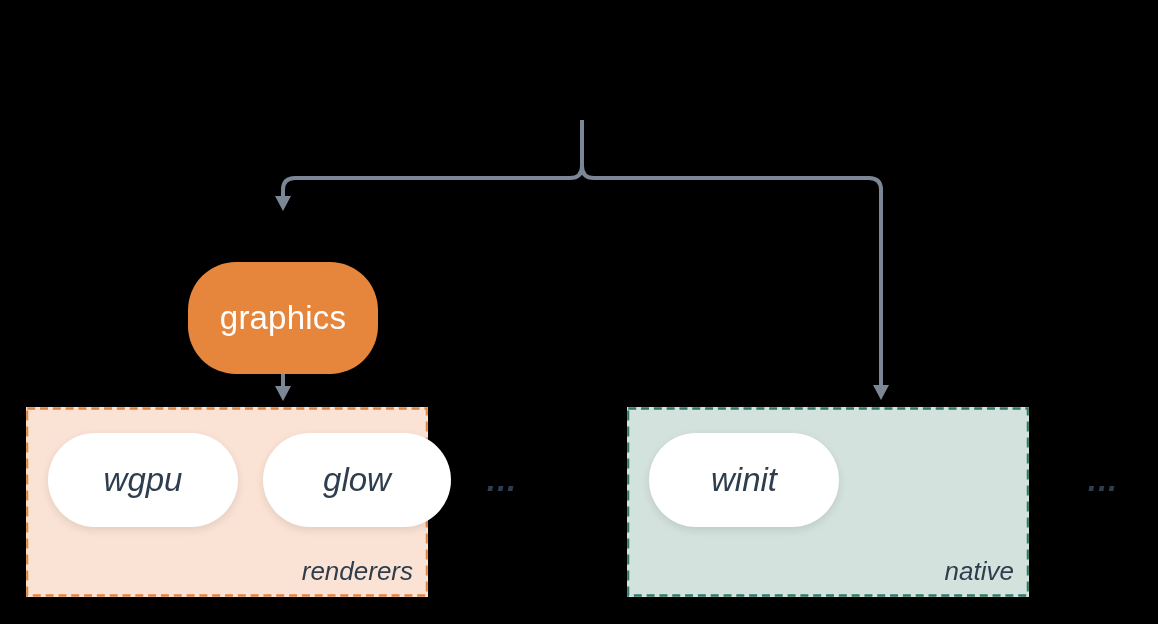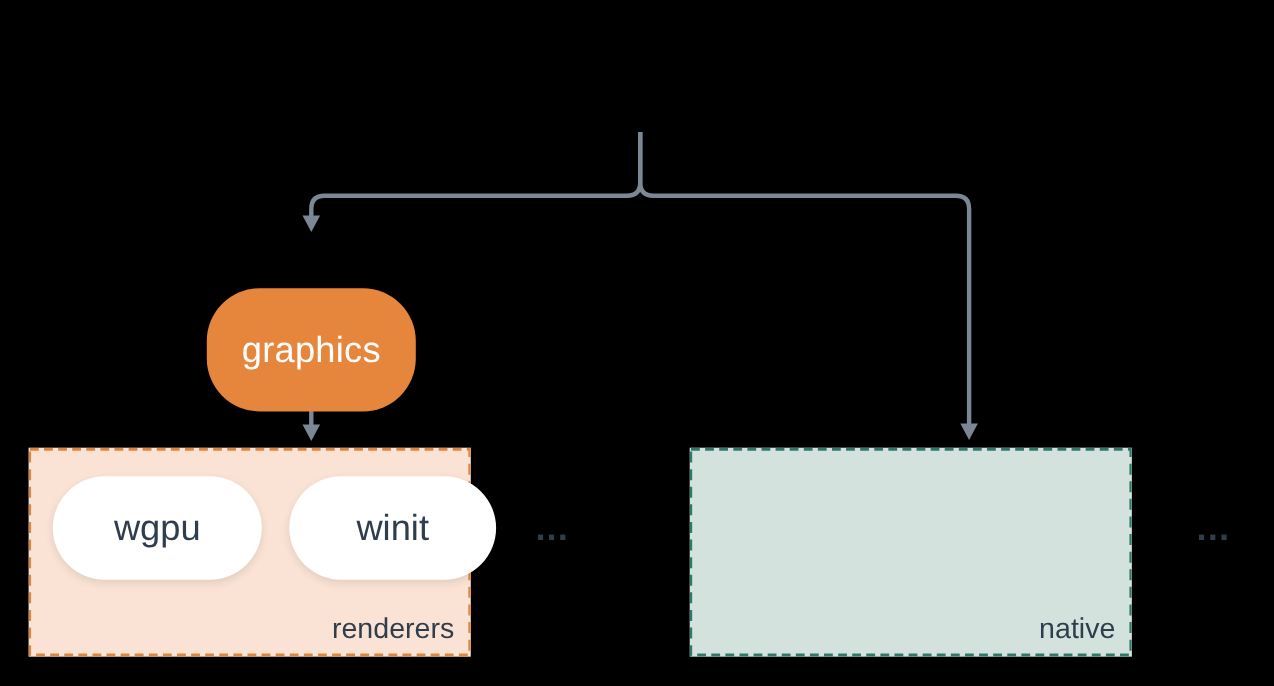--- a/index.html
+++ b/index.html
@@ -54,21 +54,21 @@
   }
   .node-graphics {
     left: 188px; top: 214px;
     width: 190px; height: 112px;
     background: var(--graphics-bg);
     margin-top: 48px;
   }
   .group {
     position: absolute;
     top: 407px;
-    width: 402px; height: 190px;
+    width: 402px; height: 190px; font-style: italic;
   }
   .group-renderers { left: 26px;  background: var(--renderers-bg); }
   .group-shells    { left: 627px; background: var(--shells-bg); }
   .group svg.border-rect {
     position: absolute; left: 0; top: 0;
     width: 100%; height: 100%;
   }
   .group-renderers svg.border-rect rect { stroke: var(--renderers-border); }
   .group-shells    svg.border-rect rect { stroke: var(--shells-border); }
   .group svg.border-rect rect {
@@ -134,27 +134,30 @@
   </div>
 
   <div class="group group-renderers">
     <svg class="border-rect" viewBox="0 0 502 190" preserveAspectRatio="none" xmlns="http://www.w3.org/2000/svg">
       <rect x="1.5" y="1.5" width="499" height="187"></rect>
     </svg>
     <div class="pill pill-1">
       <span>wgpu</span>
     </div>
     <div class="pill pill-2">
-      <span>winit</span>
+      <span>glow</span>
     </div>
     <div class="ellipsis">...</div>
     <div class="group-label">renderers</div>
   </div>
 
   <div class="group group-shells">
     <svg class="border-rect" viewBox="0 0 502 190" preserveAspectRatio="none" xmlns="http://www.w3.org/2000/svg">
       <rect x="1.5" y="1.5" width="499" height="187"></rect>
     </svg>
+    <div class="pill pill-1">
+      <span>winit</span>
+    </div>
     <div class="ellipsis">...</div>
     <div class="group-label">native</div>
   </div>
 
 </div>
 
 </body></html>

